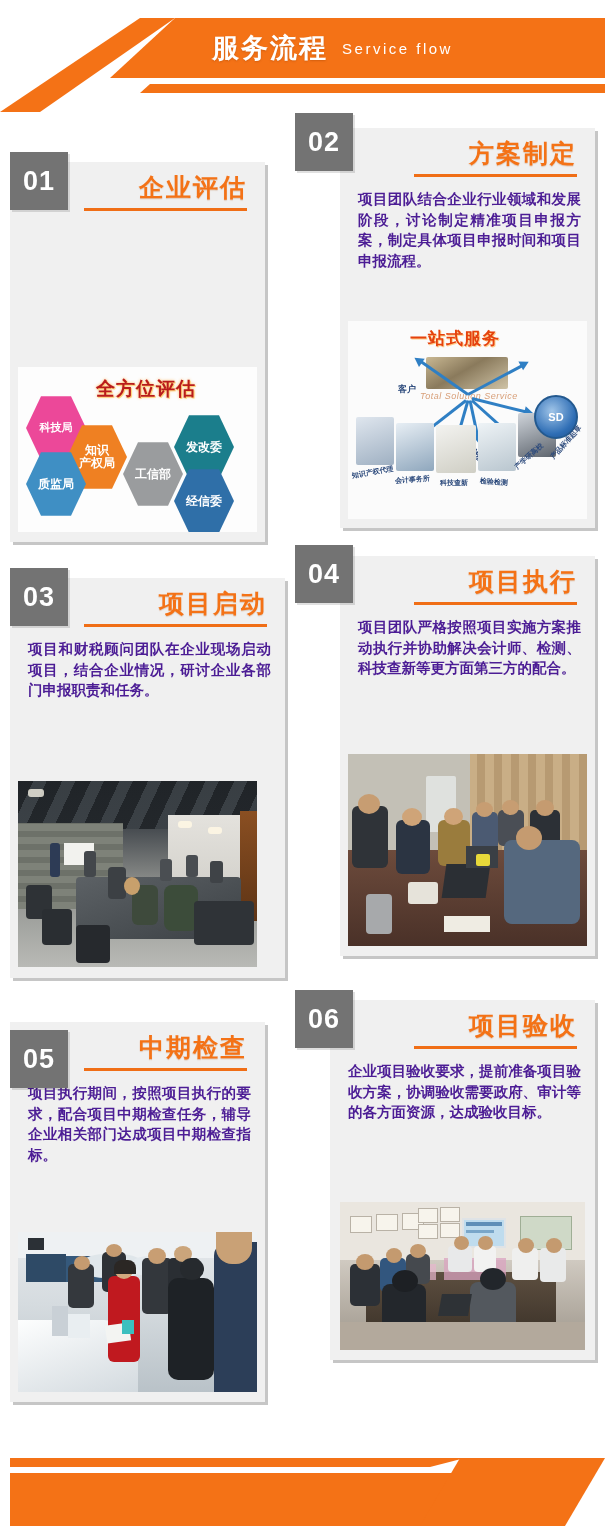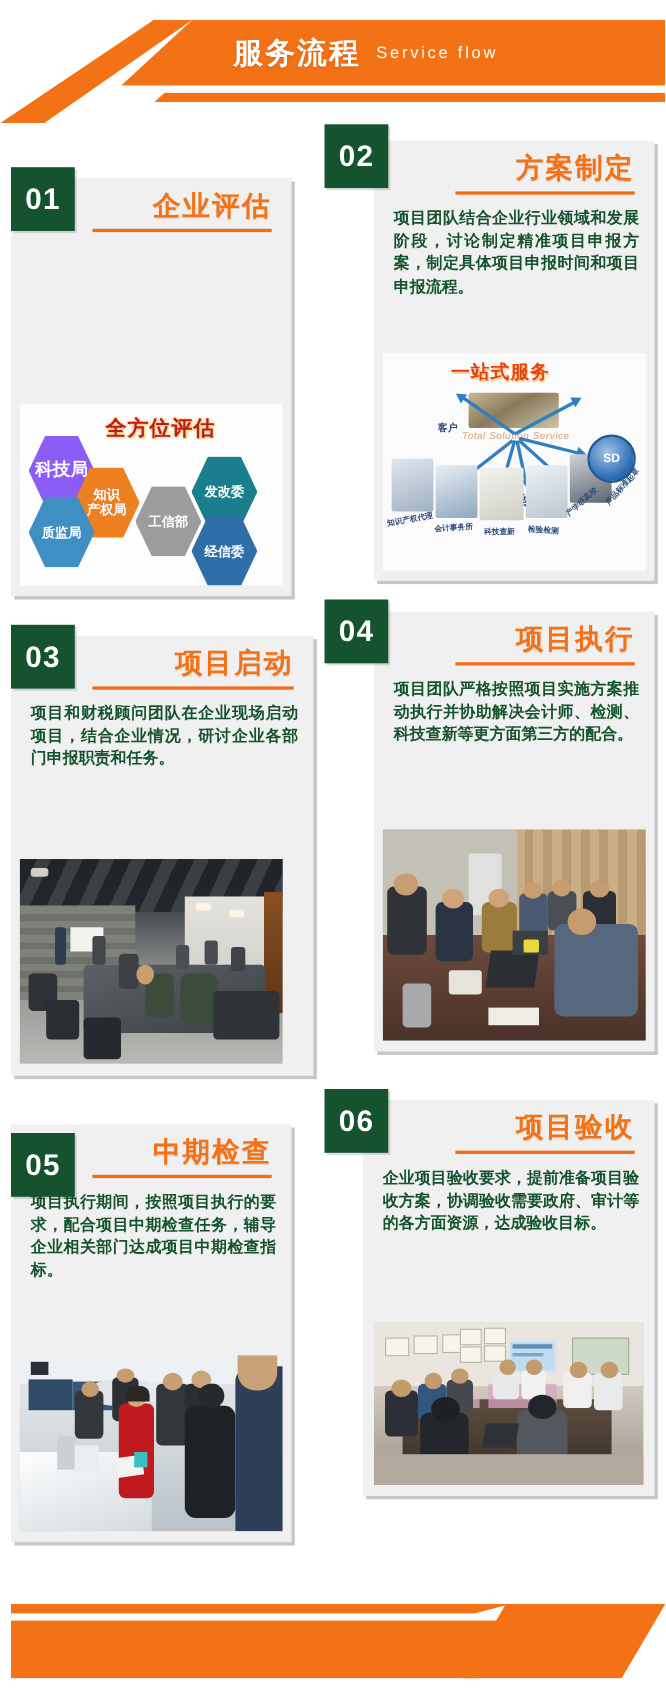--- a/index.html
+++ b/index.html
@@ -45,21 +45,21 @@
 
   
   .card {
     position: absolute;
     background: #f0f0f0;
     box-shadow: 3px 3px 0 #c6c6c6;
   }
   .badge {
     position: absolute;
     width: 58px; height: 58px;
-    background: #14532d;
+    background: #737373;
     color: #fff;
     font-size: 27px; font-weight: bold;
     display: flex; align-items: center; justify-content: center;
     letter-spacing: 1px;
     z-index: 5;
     box-shadow: 2px 2px 0 rgba(0,0,0,.12);
   }
   .card-head {
     text-align: right;
     padding: 10px 18px 0 0;
@@ -69,21 +69,21 @@
     font-size: 25px; font-weight: bold; letter-spacing: 2px;
     display: inline-block;
     line-height: 1.25;
     text-shadow: 0 1px 1px rgba(170,80,10,.25);
   }
   .title-rule {
     height: 3px; background: #f06e16; margin-top: 5px;
   }
   .card-body {
     font-size: 14.5px;
-    color: #14532d;
+    color: #4c1d95;
     line-height: 1.42;
     padding: 12px 14px 10px 18px;
     font-weight: bold;
     text-align: justify;
   }
 
   
   .photo {
     position: absolute;
     overflow: hidden;
@@ -162,21 +162,21 @@
 </div>
 
 <div class="card" style="left:10px; top:162px; width:255px; height:380px;">
   <div class="card-head">
     <div class="card-title">企业评估</div>
     <div class="title-rule" style="margin-left:74px;"></div>
   </div>
 
   <div class="hexwrap" style="left:8px; top:205px; width:239px; height:165px;">
     <div class="hex-title" style="left:78px; top:9px; font-size:19px;">全方位评估</div>
-    <div class="hex" style="left:8px;  top:28px; width:60px; height:66px; background:#8b5cf6; font-size:16px;">科技局</div>
+    <div class="hex" style="left:8px;  top:28px; width:60px; height:66px; background:#ec4899; font-size:11px;">科技局</div>
     <div class="hex" style="left:49px; top:57px; width:60px; height:66px; background:#ef8022; font-size:12px; white-space:pre-line;">知识
 产权局</div>
     <div class="hex" style="left:156px;top:47px; width:60px; height:66px; background:#1b7e8c; font-size:12px;">发改委</div>
     <div class="hex" style="left:8px;  top:84px; width:60px; height:66px; background:#3f8fc4; font-size:12px;">质监局</div>
     <div class="hex" style="left:105px;top:74px; width:60px; height:66px; background:#9a9c9e; font-size:12px;">工信部</div>
     <div class="hex" style="left:156px;top:101px;width:60px; height:66px; background:#2f6fa8; font-size:12px;">经信委</div>
   </div>
 </div>
 <div class="badge" style="left:10px; top:152px;">01</div>
 

